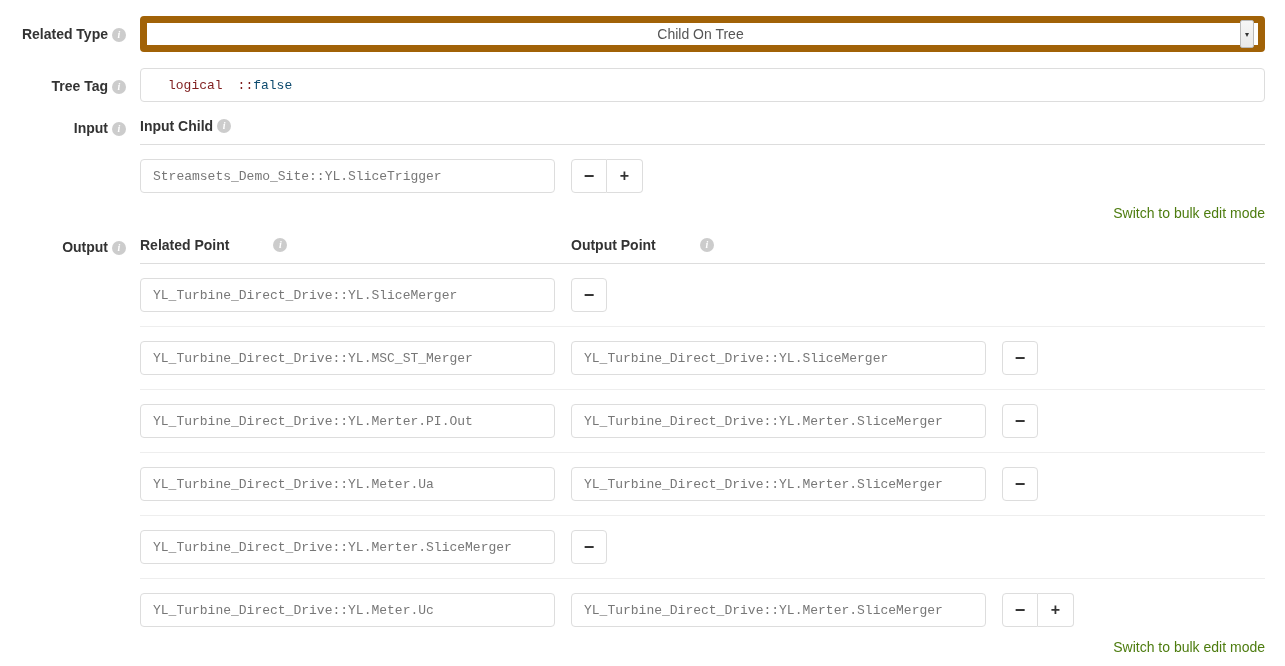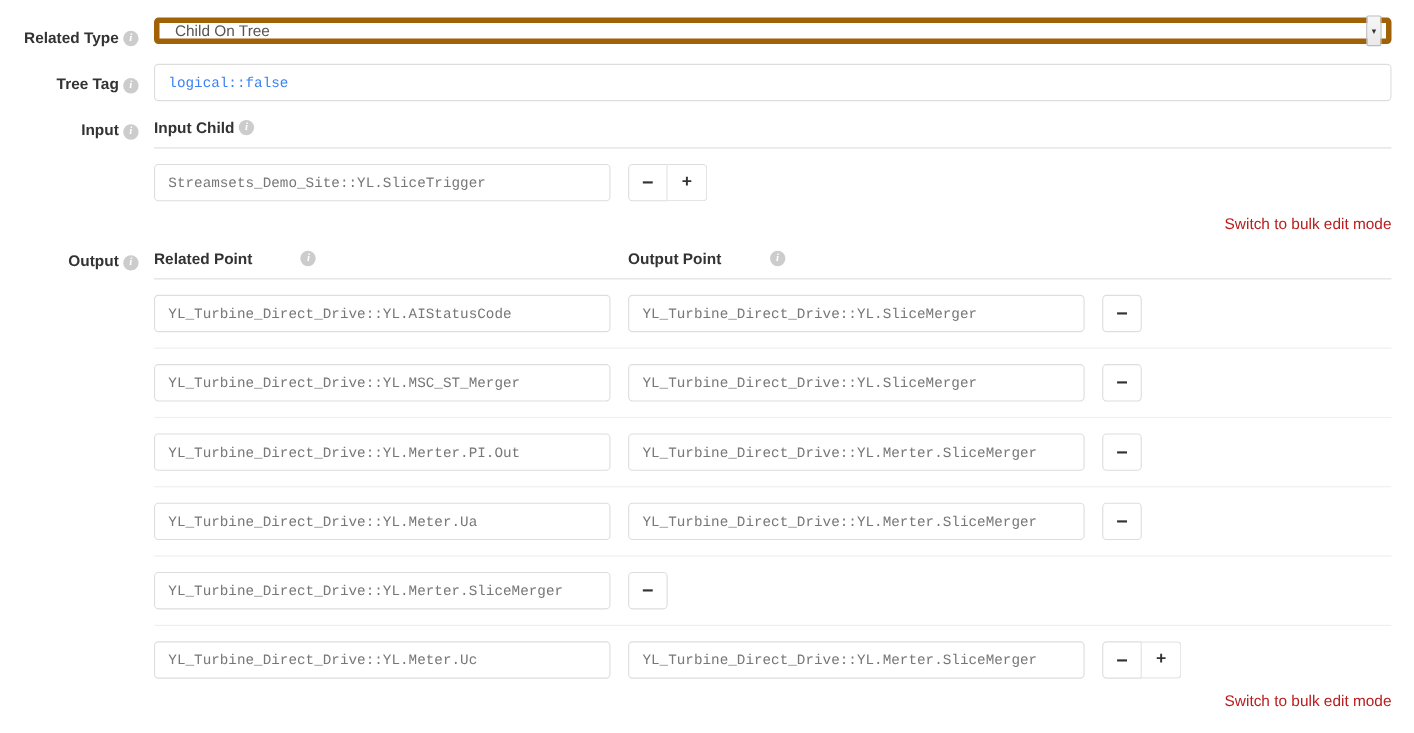--- a/index.html
+++ b/index.html
@@ -42,29 +42,30 @@
     font-weight: bold;
     margin-left: 4px;
     vertical-align: middle;
     line-height: 1;
   }
   .content-col {
     flex: 1;
     min-width: 0;
   }
   .select-wrap {
-    border: 5px solid #a16207;
+    border: 7px solid #a16207;
     border-radius: 4px;
-    height: 24px;
+    height: 36px;
     display: flex;
     align-items: center;
     padding: 0 4px 0 14px;
     background: #fff;
     position: relative;
     color: #555;
+    text-align: center;
   }
   .select-text { flex: 1; }
   .select-caret {
     width: 14px;
     height: 28px;
     background: linear-gradient(#f6f6f6,#e9e9e9);
     border: 1px solid #bbb;
     border-radius: 2px;
     display: flex;
     align-items: center;
@@ -77,22 +78,22 @@
     border-radius: 4px;
     height: 34px;
     display: flex;
     align-items: center;
     padding: 0 12px;
     font-family: "SFMono-Regular", Consolas, "Liberation Mono", Menlo, monospace;
     font-size: 13px;
     color: #777;
     background: #fff;
   }
-  .text-input .kw-grey { color: #3b82f6; }
-  .text-input .kw-blue { color: #3b82f6; }
+  .text-input .kw-grey { color: #7f1d1d; margin-left: 15px; }
+  .text-input .kw-blue { color: #0c4a6e; }
   .section-header {
     font-weight: 700;
     color: #333;
     font-size: 14px;
     padding: 0 0 10px 0;
     display: flex;
     align-items: center;
   }
   .section-divider {
     border-bottom: 1px solid #ddd;
@@ -138,21 +139,21 @@
   .btn-group .btn:last-child {
     border-top-left-radius: 0;
     border-bottom-left-radius: 0;
     border-left: none;
   }
   .link-right {
     text-align: right;
     margin-top: 12px;
   }
   .link-right a {
-    color: #b91c1c;
+    color: #4d7c0f;
     text-decoration: none;
     font-size: 14px;
     cursor: pointer;
   }
   .output-header-row {
     display: flex;
     gap: 16px;
     padding-bottom: 10px;
   }
   .output-header-row .hcell {
@@ -240,23 +241,20 @@
       <div class="hcell">
         <span>Output Point</span>
           <span class="info-icon">i</span>
       </div>
     </div>
     <div class="section-divider"></div>
 
     <div id="output-rows">
         <div class="row-line">
           <div class="cell-input">
-            <div class="text-input">YL_Turbine_Direct_Drive::YL.AIStatusCode</div>
-          </div>
-          <div class="cell-input">
             <div class="text-input">YL_Turbine_Direct_Drive::YL.SliceMerger</div>
           </div>
           <div><div class="btn">−</div></div>
         </div>
         <div class="row-line">
           <div class="cell-input">
             <div class="text-input">YL_Turbine_Direct_Drive::YL.MSC_ST_Merger</div>
           </div>
           <div class="cell-input">
             <div class="text-input">YL_Turbine_Direct_Drive::YL.SliceMerger</div>

